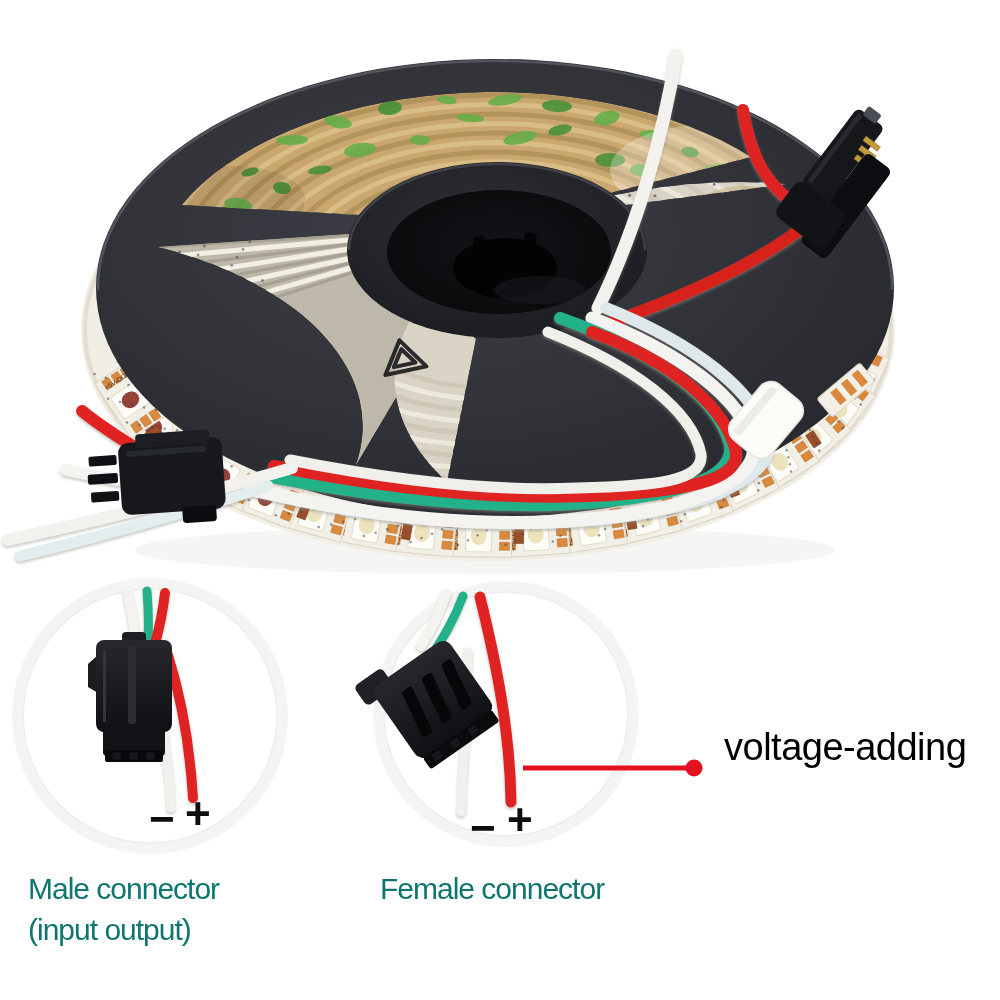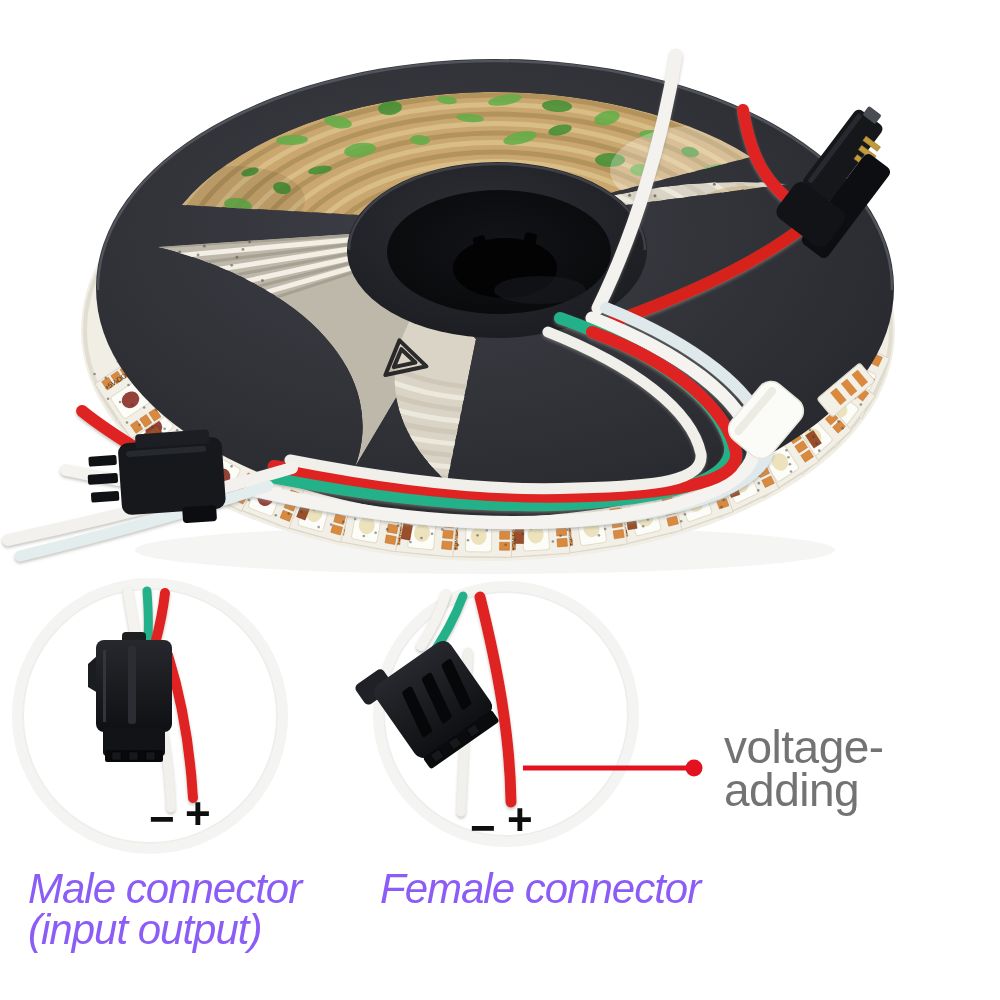--- a/index.html
+++ b/index.html
@@ -1,20 +1,20 @@
 <!DOCTYPE html>
 <html><head>
 <meta charset="utf-8">
 <style>
   html,body{margin:0;padding:0;background:#ffffff;}
   .stage{position:relative;width:1000px;height:1000px;background:#ffffff;overflow:hidden;
          font-family:"Liberation Sans",sans-serif;}
   svg{position:absolute;left:0;top:0;font-family:"Liberation Sans",sans-serif;}
-  .cap{position:absolute;color:#8b5cf6;font-size:42px;letter-spacing:-1px;line-height:41px;font-style:italic;}
-  .volt{position:absolute;left:724px;top:726px;color:#737373;font-size:46px;letter-spacing:-0.5px;line-height:43px;}
+  .cap{position:absolute;color:#0f766e;font-size:30px;letter-spacing:-1px;line-height:41px;}
+  .volt{position:absolute;left:724px;top:726px;color:#000000;font-size:38px;letter-spacing:-0.5px;line-height:43px;}
   .sign{position:absolute;color:#0e0e0e;font-weight:600;}
   .m1{left:149px;top:794px;font-size:44px;}
   .p1{left:185px;top:789px;font-size:44px;}
   .f1{left:470px;top:803px;font-size:44px;}
   .p2{left:507px;top:795px;font-size:44px;}
 </style>
 </head>
 <body>
 
 <div class="stage">

